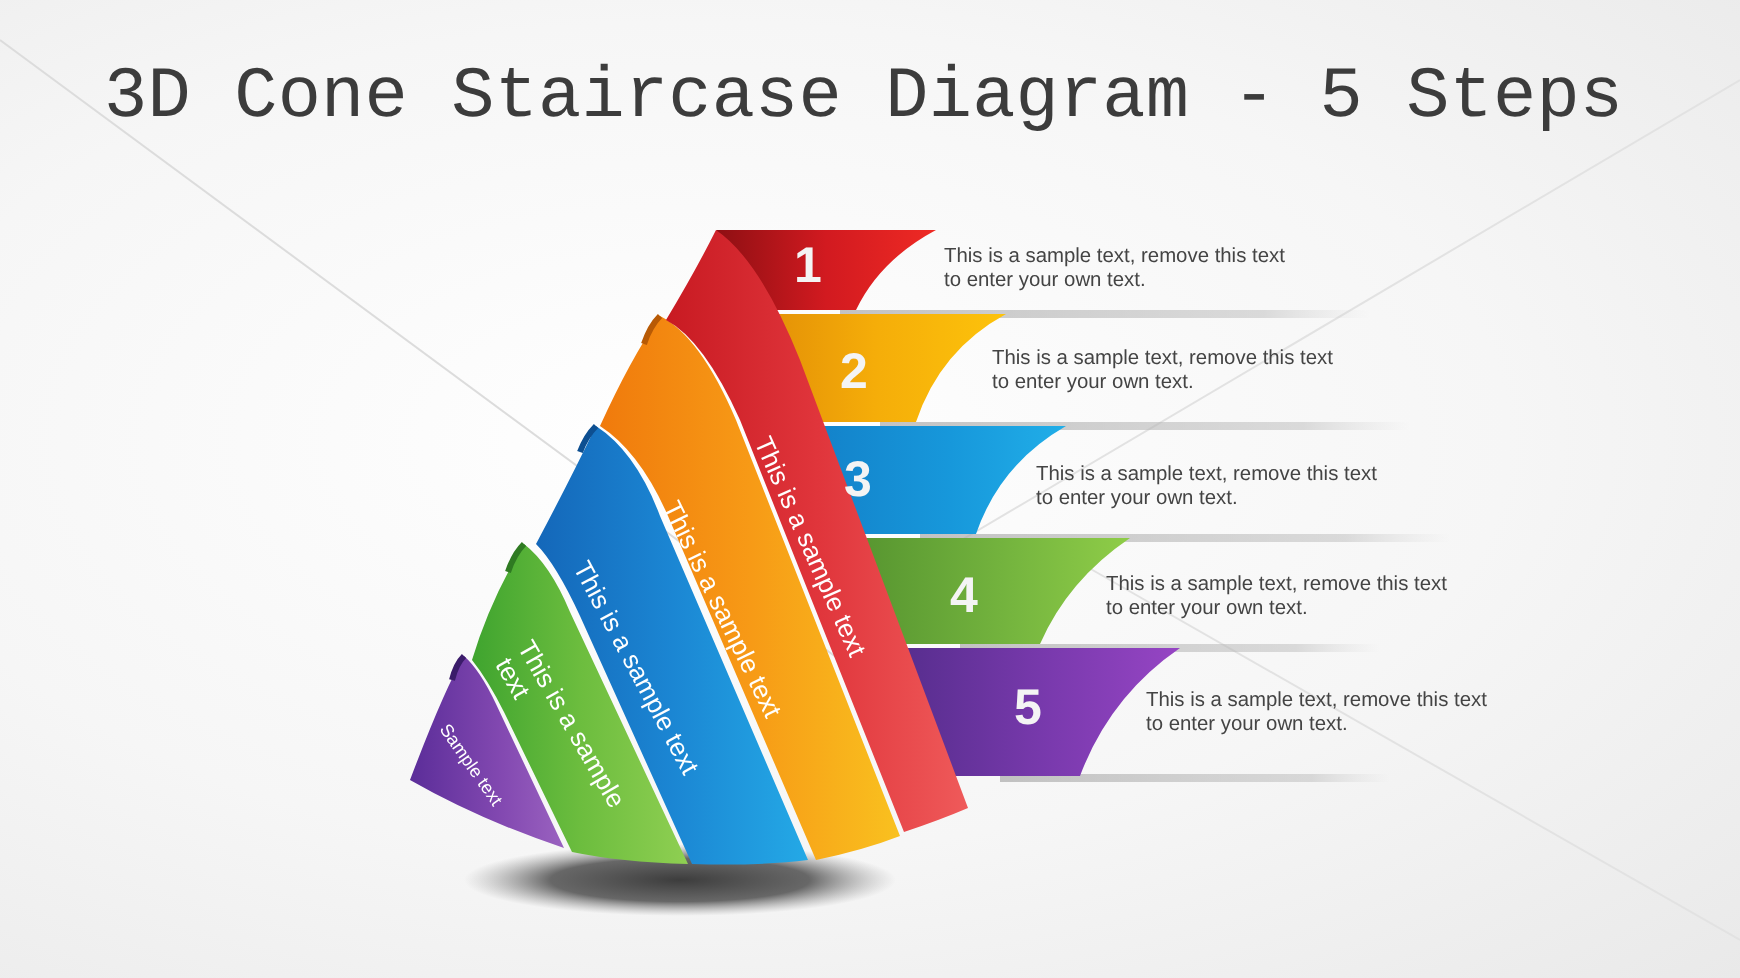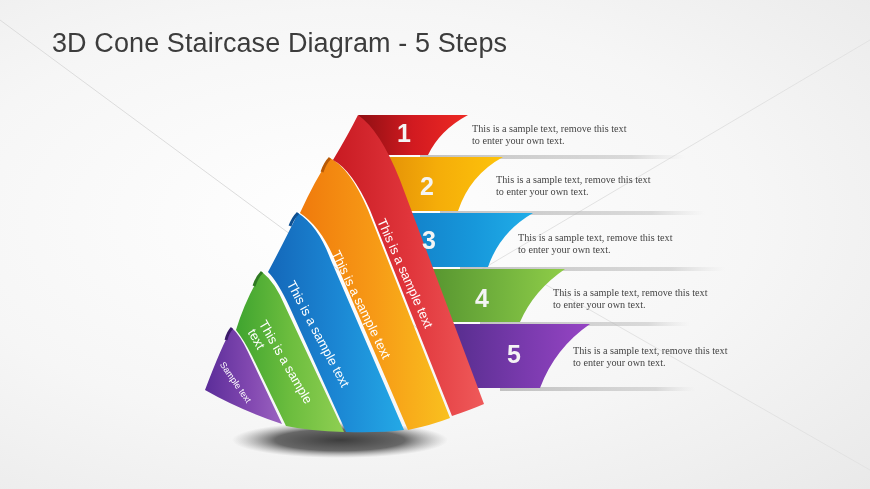--- a/index.html
+++ b/index.html
@@ -3,27 +3,27 @@
 <meta charset="utf-8">
 <style>
   html, body { margin:0; padding:0; }
   body {
     width:870px; height:489px; overflow:hidden; position:relative;
     background: radial-gradient(ellipse at 40% 45%, #ffffff 0%, #f6f6f6 55%, #e9e9e9 100%);
     font-family: "Liberation Sans", sans-serif;
   }
   .bgline { position:absolute; left:0; top:0; width:870px; height:489px; pointer-events:none; }
   .title {
-    position:absolute; left:52px; top:28px; font-size:27px; color:#3c3c3c;
-    font-family: Liberation Sans, sans-serif; letter-spacing:0.1px;
+    position:absolute; left:52px; top:28px; font-size:36px; color:#3c3c3c;
+    font-family: Liberation Mono, monospace; letter-spacing:0.1px;
   }
   .diagram { position:absolute; left:0; top:0; width:870px; height:489px; }
   .step-text {
     position:absolute; font-size:10.2px; line-height:12px; color:#444;
-    font-family: Liberation Serif, serif;
+    font-family: Liberation Sans, sans-serif;
   }
   .step-num {
     position:absolute; font-size:25px; font-weight:bold; color:#f4f4f4;
     font-family: "Liberation Sans", sans-serif; width:30px; text-align:center;
   }
   .band-label {
     position:absolute; color:#fff; font-family: "Liberation Sans", sans-serif;
     white-space:nowrap; transform-origin: 0 0;
   }
 </style>

